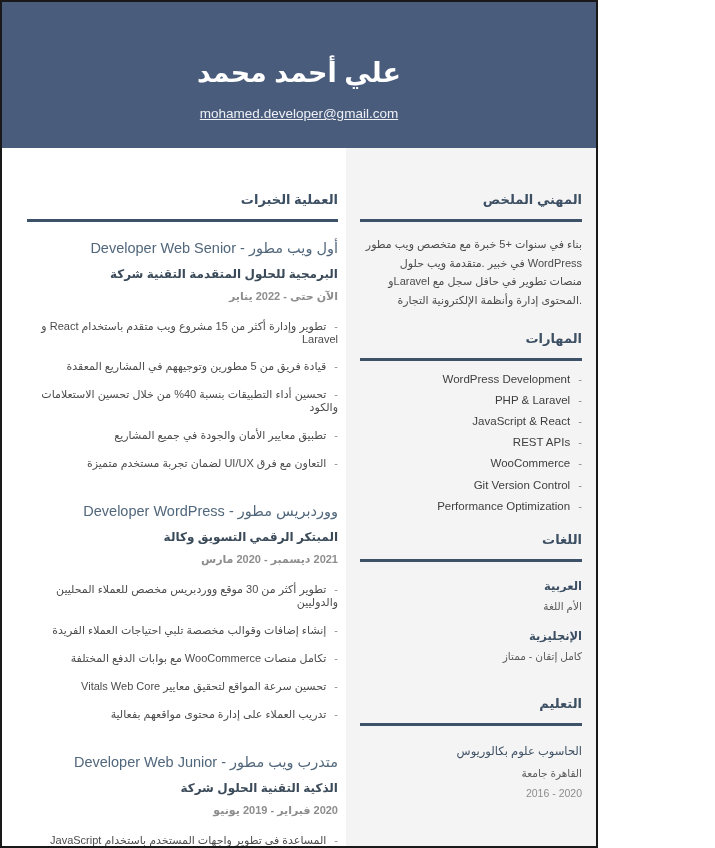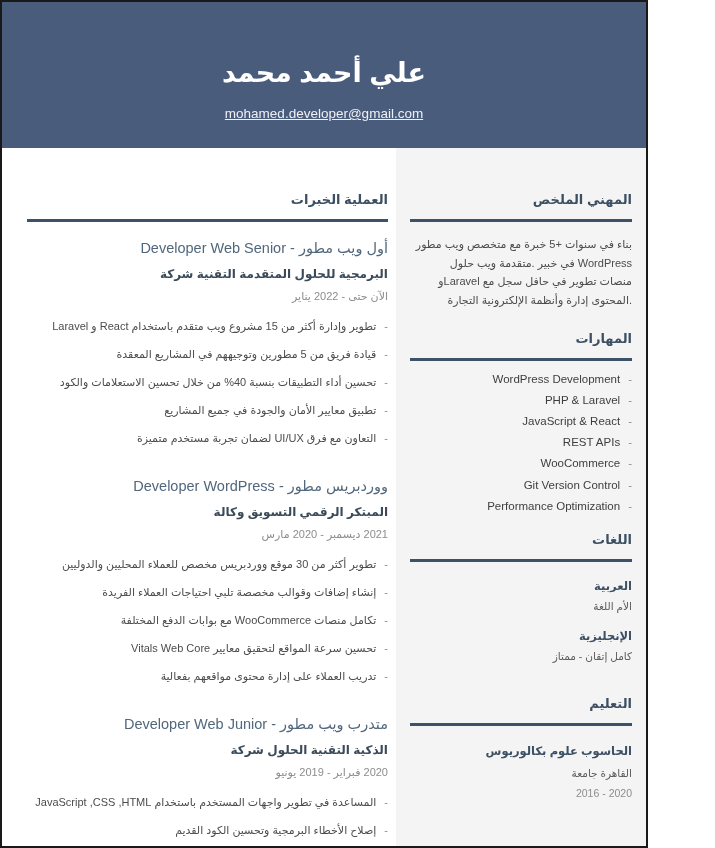--- a/index.html
+++ b/index.html
@@ -1,18 +1,18 @@
 <!DOCTYPE html>
 <html><head>
 <meta charset="utf-8">
 <style>
   * { margin:0; padding:0; box-sizing:border-box; }
   html,body { background:#fff; }
   body { font-family:"Liberation Sans","DejaVu Sans",sans-serif; }
-  .page { width:648px; height:848px; border:2px solid #191919; background:#fff; overflow:hidden; }
+  .page { width:598px; height:848px; border:2px solid #191919; background:#fff; overflow:hidden; }
 
   
   .header { height:146px; background:#4a5c7c; text-align:center; color:#ffffff; }
   .name { padding-top:55px; font-size:27px; font-weight:bold; direction:ltr; }
   .email { margin-top:17px; font-size:13.5px; color:#eef0f5;text-decoration:underline; }
 
   
   .body { display:flex; height:698px; }
   .main { flex:1; padding:44px 8px 0 25px; }
   .aside { width:250px; background:#f4f4f4; padding:44px 14px 0 14px; }
@@ -24,39 +24,39 @@
 
   
   .sec { font-size:13px; font-weight:bold; color:#3c4f63; padding-bottom:12px;
          border-bottom:3px solid #3d5168; }
 
   
   .job1 { margin-top:18px; }
   .job { margin-top:26px; }
   .jtitle { font-size:14.5px; font-weight:normal; color:#51677c; }
   .company { margin-top:11px; font-size:12px; font-weight:bold; color:#3a4a59; }
-  .period { margin-top:9px; font-size:11px; color:#8d8d8d; }
+  .period { margin-top:9px; font-size:11px; color:#8d8d8d;font-weight:bold; }
   .bullets { margin-top:9px; }
   .bullet, .skill { direction:rtl; text-align:right; }
   .bullet { font-size:11px; color:#4c4c4c; padding:7.5px 0; }
   .dash { color:#8d8d8d; margin-left:8px; }
   .btext { unicode-bidi:plaintext; }
 
   
   .summary { margin-top:13px; font-size:11px; color:#4c4c4c; line-height:18.5px; }
   .sb-skills { margin-top:22px; }
   .skilllist { margin-top:7px; }
   .skill { font-size:11.5px; color:#3e3e3e; padding:4.6px 0; }
   .sb-langs { margin-top:16px; }
   .lang { margin-top:17px; }
   .lang-name { font-size:11.5px; font-weight:bold; color:#3c4f63; }
   .lang-level { margin-top:7px; font-size:10.5px; color:#5c5c5c; }
   .sb-edu { margin-top:34px; }
   .edu { margin-top:18px; }
-  .edu-degree { font-size:11.5px; font-weight:bold; color:#3c4f63; }
+  .edu-degree { font-size:11.5px; font-weight:normal; color:#3c4f63; }
   .edu-school { margin-top:9px; font-size:10.5px; color:#5c5c5c; }
   .edu-period { margin-top:8px; font-size:10.5px; color:#8d8d8d; }
 </style>
 </head>
 <body>
 
 <div class="page">
 
   <div class="header">
     <div class="name words center"><span class="w">محمد</span> <span class="w">أحمد</span> <span class="w">علي</span></div>

